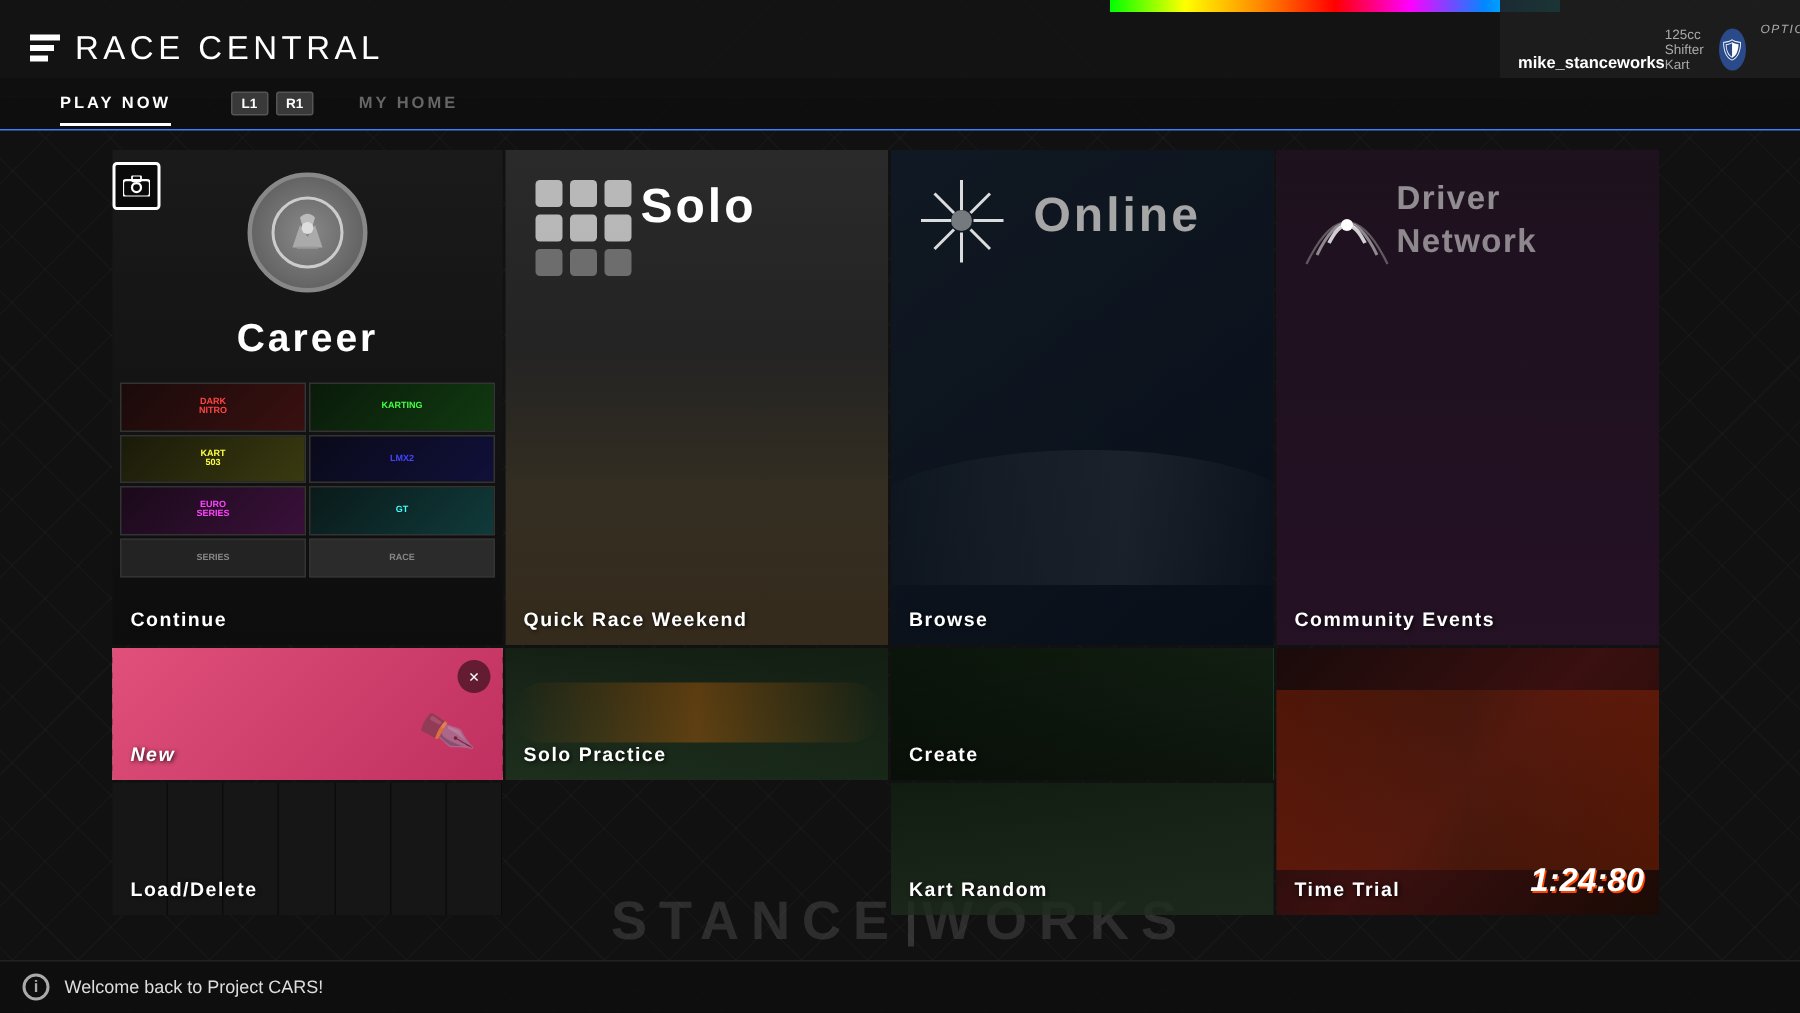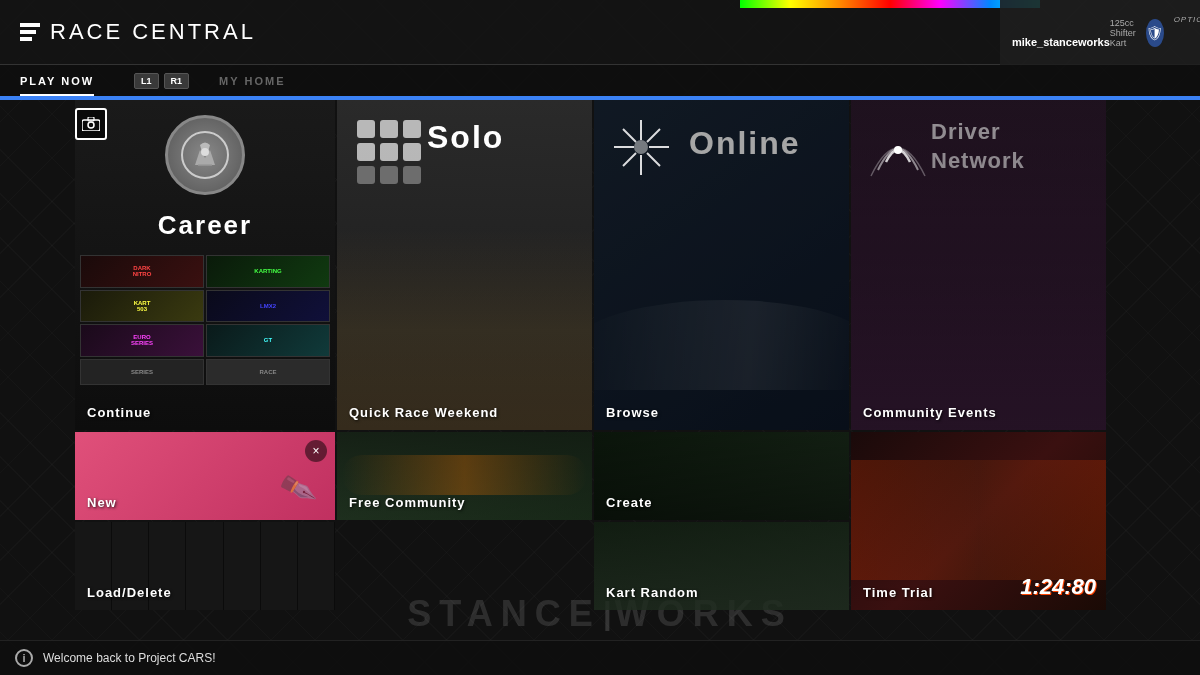--- a/index.html
+++ b/index.html
@@ -136,29 +136,30 @@
 
     .options-value {
       font-size: 22px;
       color: #fff;
       font-weight: 700;
     }
 
     
     .nav-bar {
       position: absolute;
-      top: 65px;
+      top: 52px;
       left: 0;
       right: 0;
       height: 35px;
       background: rgba(15,15,15,0.95);
-      border-bottom: 4px solid #3b82f6;
+      border-bottom: 1px solid #3b82f6;
       z-index: 10;
       display: flex;
       align-items: center;
+      padding-left: 20px;
     }
 
     .nav-left {
       display: flex;
       align-items: center;
       padding: 0 20px;
       gap: 30px;
     }
 
     .nav-tab {
@@ -758,30 +759,30 @@
   </div>
 
   <div class="cell new-cell selected-border">
     <div class="new-cell-overlay"></div>
 
     <div style="position:absolute;inset:0;background:linear-gradient(135deg, #e0507a 0%, #c03060 100%);z-index:1;"></div>
     <div style="position:absolute;bottom:15px;right:20px;font-size:28px;opacity:0.4;z-index:2;transform:rotate(-15deg);">✒️</div>
     <div class="new-close">
       <span>×</span>
     </div>
-    <span class="cell-label" style="z-index:5;">New</span>
+    <span class="cell-label" style="z-index:5;font-style:italic;">New</span>
   </div>
 
   <div class="cell freepractice-cell">
     <div class="freepractice-bg"></div>
 
     <div style="position:absolute;inset:0;background:linear-gradient(180deg, rgba(20,30,20,0.8) 0%, rgba(40,60,40,0.4) 100%);z-index:2;"></div>
 
     <div style="position:absolute;bottom:25px;left:5px;right:5px;height:40px;background:linear-gradient(90deg, transparent, rgba(255,120,0,0.3), transparent);border-radius:20px;z-index:3;"></div>
-    <span class="cell-label" style="z-index:5;">Free Community</span>
+    <span class="cell-label" style="z-index:5;">Solo Practice</span>
   </div>
 
   <div class="cell create-cell">
     <div style="position:absolute;inset:0;background:linear-gradient(135deg, #0d1a0d 0%, #1a2a1a 100%);"></div>
     <div style="position:absolute;inset:0;background:linear-gradient(180deg, rgba(0,0,0,0.2) 0%, rgba(0,0,0,0.5) 100%);z-index:2;"></div>
     <span class="cell-label" style="z-index:5;">Create</span>
   </div>
 
   <div class="cell timetrial-cell">
     <div style="position:absolute;inset:0;background:linear-gradient(135deg, #1a0a0a 0%, #3a1010 50%, #1a0a05 100%);"></div>

